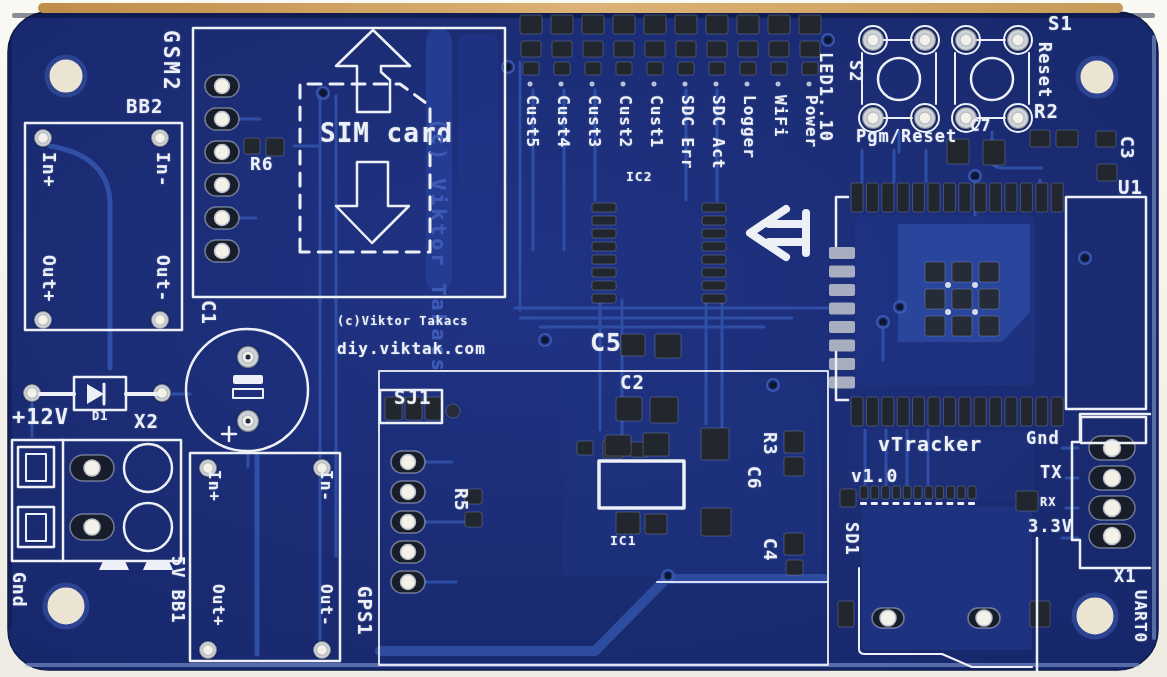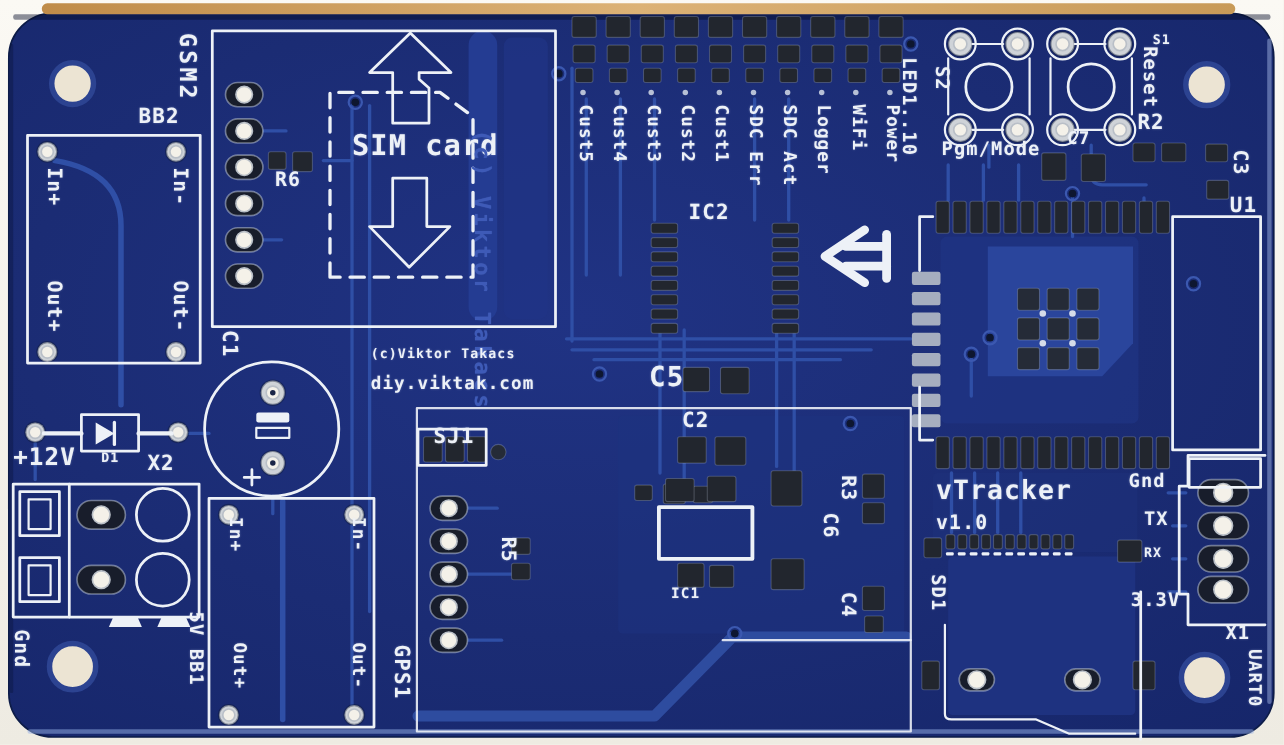--- a/index.html
+++ b/index.html
@@ -471,54 +471,54 @@
   <div class="lbl v" style="left:374px;top:586px;font-size:19px">GPS1</div>
   <div class="lbl v" style="left:186px;top:556px;font-size:17px">5V BB1</div>
   <div class="lbl v" style="left:222px;top:470px;font-size:16px">In+</div>
   <div class="lbl v" style="left:334px;top:470px;font-size:16px">In-</div>
   <div class="lbl v" style="left:226px;top:584px;font-size:16px">Out+</div>
   <div class="lbl v" style="left:334px;top:584px;font-size:16px">Out-</div>
   <div class="lbl" style="left:12px;top:406px;font-size:22px">+12V</div>
   <div class="lbl" style="left:92px;top:410px;font-size:12px">D1</div>
   <div class="lbl" style="left:134px;top:412px;font-size:19px">X2</div>
   <div class="lbl v" style="left:28px;top:572px;font-size:18px">Gnd</div>
-  <div class="lbl" style="left:626px;top:184px;font-size:19px">IC2</div>
+  <div class="lbl" style="left:626px;top:170px;font-size:13px">IC2</div>
 
   <div class="lbl v" style="left:540px;top:95px;font-size:16px">Cust5</div>
   <div class="lbl v" style="left:571px;top:95px;font-size:16px">Cust4</div>
   <div class="lbl v" style="left:602px;top:95px;font-size:16px">Cust3</div>
   <div class="lbl v" style="left:633px;top:95px;font-size:16px">Cust2</div>
   <div class="lbl v" style="left:664px;top:95px;font-size:16px">Cust1</div>
   <div class="lbl v" style="left:695px;top:95px;font-size:16px">SDC Err</div>
   <div class="lbl v" style="left:726px;top:95px;font-size:16px">SDC Act</div>
   <div class="lbl v" style="left:757px;top:95px;font-size:16px">Logger</div>
   <div class="lbl v" style="left:788px;top:95px;font-size:16px">WiFi</div>
   <div class="lbl v" style="left:819px;top:95px;font-size:16px">Power</div>
   <div class="lbl v" style="left:834px;top:52px;font-size:17px">LED1..10</div>
 
   <div class="lbl v" style="left:864px;top:60px;font-size:17px">S2</div>
-  <div class="lbl" style="left:856px;top:128px;font-size:17px">Pgm/Mode</div>
+  <div class="lbl" style="left:856px;top:128px;font-size:17px">Pgm/Reset</div>
   <div class="lbl" style="left:970px;top:118px;font-size:16px">C7</div>
-  <div class="lbl" style="left:1048px;top:30px;font-size:12px">S1</div>
+  <div class="lbl" style="left:1048px;top:14px;font-size:19px">S1</div>
   <div class="lbl v" style="left:1053px;top:42px;font-size:17px">Reset</div>
   <div class="lbl" style="left:1034px;top:102px;font-size:19px">R2</div>
   <div class="lbl v" style="left:1136px;top:136px;font-size:18px">C3</div>
   <div class="lbl" style="left:1118px;top:178px;font-size:19px">U1</div>
 
   <div class="lbl" style="left:590px;top:330px;font-size:25px">C5</div>
   <div class="lbl" style="left:620px;top:373px;font-size:19px">C2</div>
   <div class="lbl" style="left:610px;top:534px;font-size:13px">IC1</div>
   <div class="lbl v" style="left:779px;top:432px;font-size:18px">R3</div>
   <div class="lbl v" style="left:763px;top:466px;font-size:18px">C6</div>
   <div class="lbl v" style="left:779px;top:538px;font-size:18px">C4</div>
 
-  <div class="lbl" style="left:851px;top:434px;font-size:24px">vTracker</div>
+  <div class="lbl" style="left:878px;top:434px;font-size:20px">vTracker</div>
   <div class="lbl" style="left:851px;top:467px;font-size:18px">v1.0</div>
 
   <div class="lbl" style="left:1026px;top:430px;font-size:17px">Gnd</div>
   <div class="lbl" style="left:1040px;top:464px;font-size:17px">TX</div>
   <div class="lbl" style="left:1040px;top:496px;font-size:12px">RX</div>
-  <div class="lbl" style="left:1028px;top:538px;font-size:17px">3.3V</div>
+  <div class="lbl" style="left:1028px;top:518px;font-size:17px">3.3V</div>
   <div class="lbl" style="left:1114px;top:568px;font-size:17px">X1</div>
   <div class="lbl v" style="left:1148px;top:590px;font-size:16px">UART0</div>
   <div class="lbl v" style="left:860px;top:522px;font-size:17px">SD1</div>
 </div>
 </div>
 
 </body></html>

